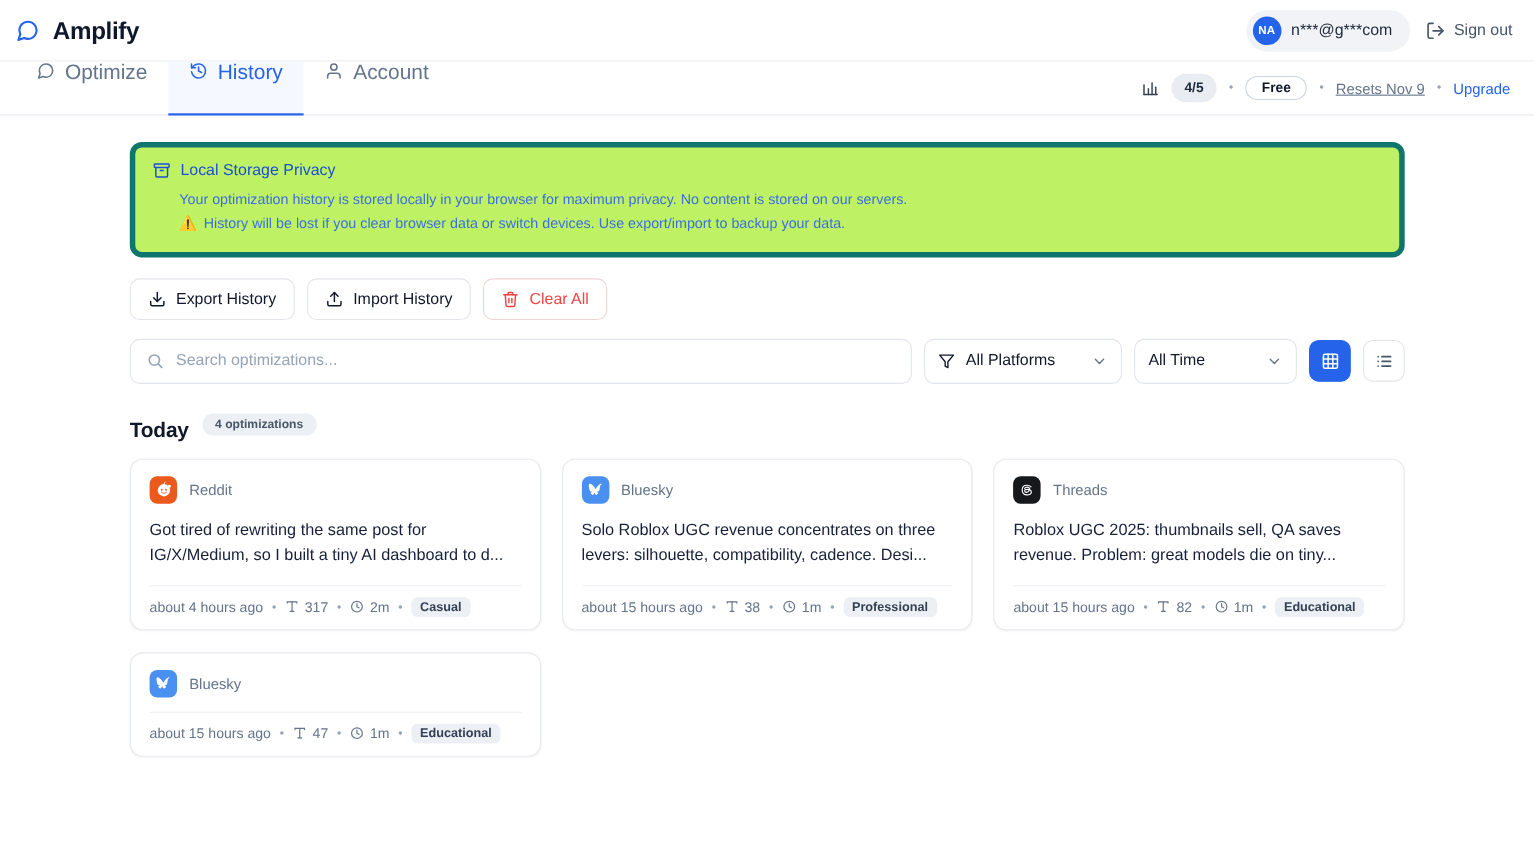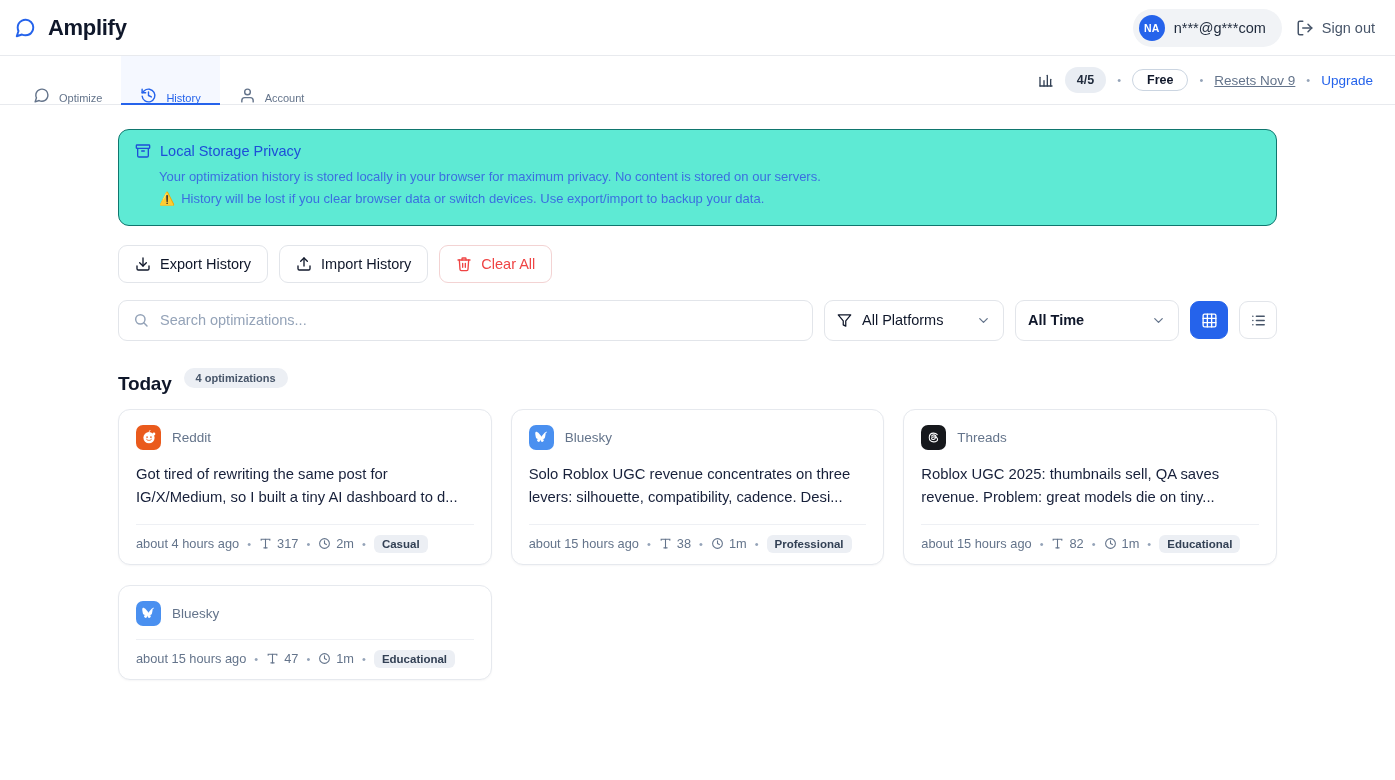--- a/index.html
+++ b/index.html
@@ -44,22 +44,22 @@
 
   
   .tabbar {
     height: 49px;
     display: flex; align-items: stretch; justify-content: space-between;
     border-bottom: 1px solid #e8eaee;
     background: #fff;
   }
   .tabs { display: flex; align-items: stretch; padding-left: 14px; }
   .tab {
-    display: flex; align-items: flex-end; gap: 9px;
-    padding: 0 19px; font-size: 11px; color: #64748b;
+    display: flex; align-items: flex-start; gap: 9px;
+    padding: 0 19px; font-size: 19px; color: #64748b;
     cursor: pointer; position: relative;
   }
   .tab.active { color: #2563eb; background: #f5f8ff; }
   .tab.active::after {
     content: ""; position: absolute; left: 0; right: 0; bottom: -1px;
     height: 2.5px; background: #2563eb;
   }
   .usage { display: flex; align-items: center; gap: 11px; padding-right: 22px; font-size: 13.5px; }
   .usage-count {
     background: #e9edf3; color: #1e293b; font-weight: bold;
@@ -71,22 +71,22 @@
   }
   .dot-sep { color: #94a3b8; font-size: 11px; }
   .usage-resets { color: #64748b; text-decoration: underline; }
   .usage-upgrade { color: #2563eb; cursor: pointer; }
 
   
   .page { padding: 24px 118px 0 118px; }
 
   
   .banner {
-    background: #5eead4;
-    border: 1px solid #0f766e;
+    background: #bef264;
+    border: 5px solid #0f766e;
     border-radius: 11px;
     padding: 13px 16px 15px 16px;
     margin-bottom: 19px;
   }
   .banner-title {
     display: flex; align-items: center; gap: 9px;
     font-size: 14.5px; color: #1d4ed8; font-weight: normal; margin-bottom: 7px;
   }
   .banner-line { font-size: 13px; color: #3b6fe0; padding-left: 24px; line-height: 1.68; }
   .banner-warn { display: flex; align-items: baseline; gap: 6px; }
@@ -115,21 +115,21 @@
   }
   .search input::placeholder { color: #94a3b8; }
   .select {
     display: flex; align-items: center; gap: 10px;
     height: 41px; padding: 0 12px;
     border: 1px solid #e2e5ea; border-radius: 9px; background: #fff;
     font-size: 14.5px; color: #0f172a; cursor: pointer;
   }
   .select .sel-label { flex: 1; }
   .select.platforms { width: 180px; }
-  .select.time { width: 164px; font-weight: bold; }
+  .select.time { width: 148px; }
   .viewbtn {
     width: 38px; height: 38px; border-radius: 9px;
     border: 1px solid #e2e5ea; background: #fff;
     display: flex; align-items: center; justify-content: center; cursor: pointer;
   }
   .viewbtn.active { background: #2563eb; border-color: #2563eb; }
 
   
   .group-head { display: flex; align-items: center; gap: 12px; margin-bottom: 14px; }
   .group-title { font-size: 19px; font-weight: bold; color: #0f172a; letter-spacing: -0.2px; margin-top: 12px; }

